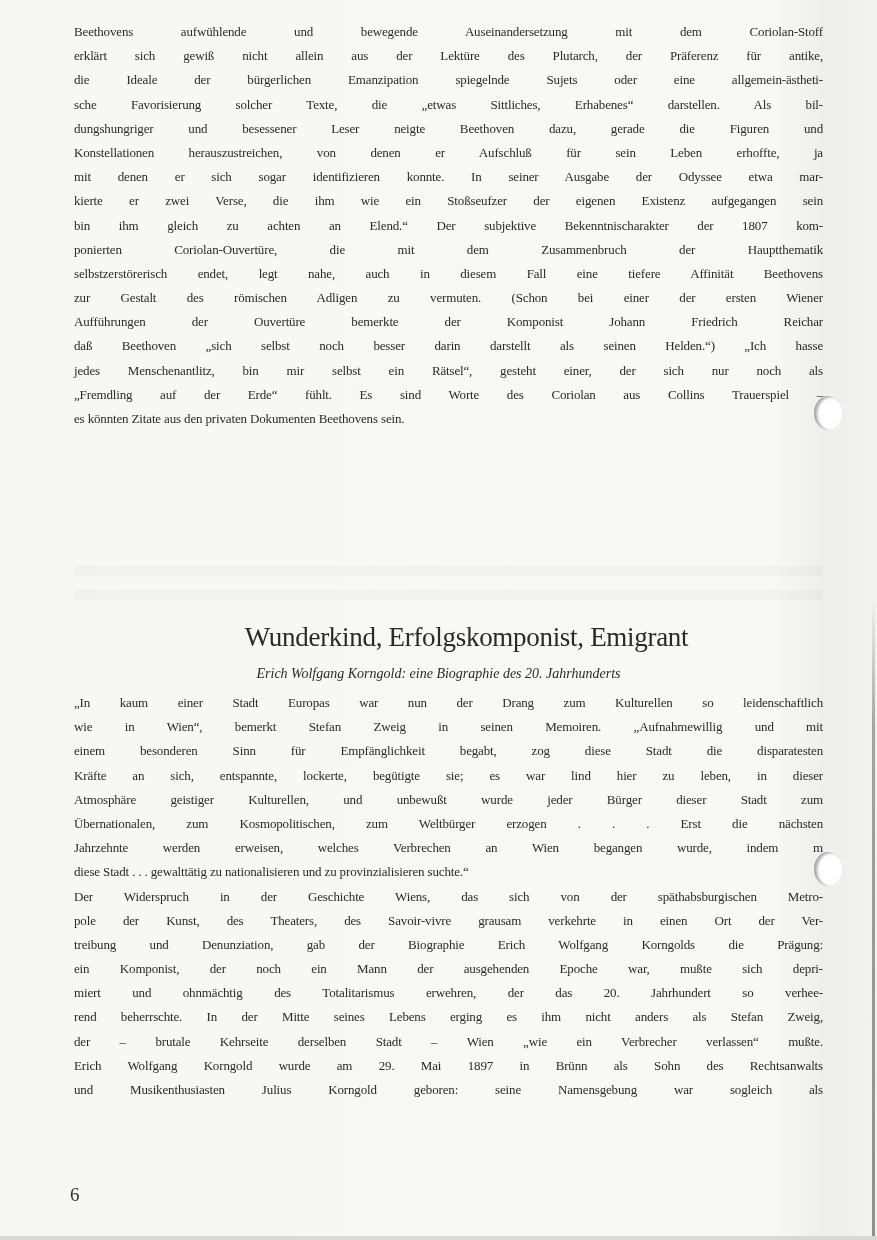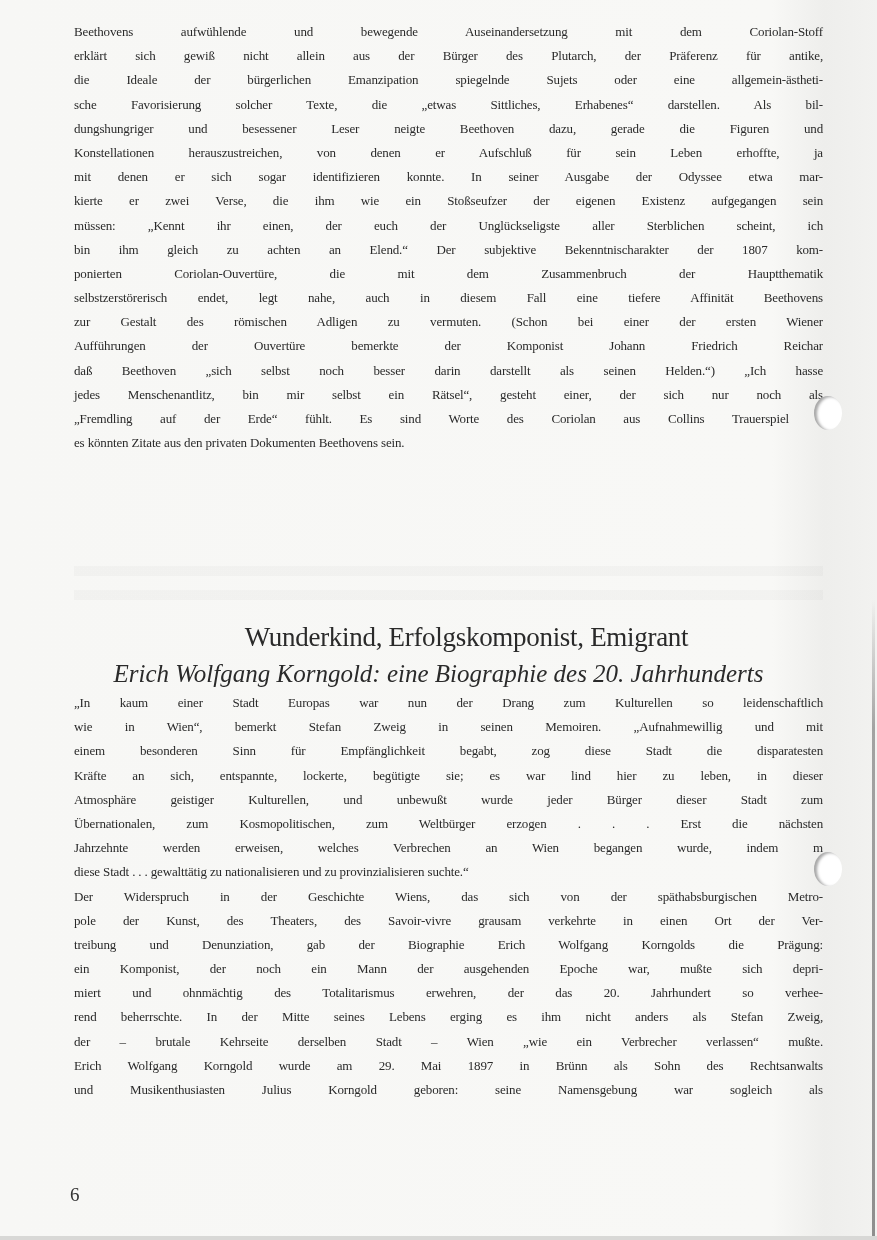--- a/index.html
+++ b/index.html
@@ -72,21 +72,21 @@
       font-size: 27px;
       line-height: 32px;
       color: #2a2a2a;
       letter-spacing: -0.3px;
     }
     .section-subtitle {
       position: absolute;
       left: 0; width: 877px;
       top: 662px;
       text-align: center;
-      font-size: 25px;
+      font-size: 14px;
       line-height: 24px;
       font-style: italic;
       color: #2a2a2a;
     }
     .page-number {
       position: absolute;
       left: 70px;
       top: 1183px;
       font-size: 19px;
       line-height: 24px;
@@ -101,28 +101,27 @@
   </style>
 </head>
 <body>
 
 <div class="page">
 
   <div class="ghost"></div>
 
   <div class="text-block block-1">
     <span class="line">Beethovens aufwühlende und bewegende Auseinandersetzung mit dem Coriolan-Stoff</span>
-    <span class="line">erklärt sich gewiß nicht allein aus der Bürger des Plutarch, der Präferenz für antike,</span>
+    <span class="line">erklärt sich gewiß nicht allein aus der Lektüre des Plutarch, der Präferenz für antike,</span>
     <span class="line">die Ideale der bürgerlichen Emanzipation spiegelnde Sujets oder eine allgemein-ästheti-</span>
     <span class="line">sche Favorisierung solcher Texte, die „etwas Sittliches, Erhabenes“ darstellen. Als bil-</span>
     <span class="line">dungshungriger und besessener Leser neigte Beethoven dazu, gerade die Figuren und</span>
     <span class="line">Konstellationen herauszustreichen, von denen er Aufschluß für sein Leben erhoffte, ja</span>
     <span class="line">mit denen er sich sogar identifizieren konnte. In seiner Ausgabe der Odyssee etwa mar-</span>
     <span class="line">kierte er zwei Verse, die ihm wie ein Stoßseufzer der eigenen Existenz aufgegangen sein</span>
-    <span class="line">müssen: „Kennt ihr einen, der euch der Unglückseligste aller Sterblichen scheint, ich</span>
     <span class="line">bin ihm gleich zu achten an Elend.“ Der subjektive Bekenntnischarakter der 1807 kom-</span>
     <span class="line">ponierten Coriolan-Ouvertüre, die mit dem Zusammenbruch der Hauptthematik</span>
     <span class="line">selbstzerstörerisch endet, legt nahe, auch in diesem Fall eine tiefere Affinität Beethovens</span>
     <span class="line">zur Gestalt des römischen Adligen zu vermuten. (Schon bei einer der ersten Wiener</span>
     <span class="line">Aufführungen der Ouvertüre bemerkte der Komponist Johann Friedrich Reichar</span>
     <span class="line">daß Beethoven „sich selbst noch besser darin darstellt als seinen Helden.“) „Ich hasse</span>
     <span class="line">jedes Menschenantlitz, bin mir selbst ein Rätsel“, gesteht einer, der sich nur noch als</span>
     <span class="line">„Fremdling auf der Erde“ fühlt. Es sind Worte des Coriolan aus Collins Trauerspiel –</span>
     <span class="line last">es könnten Zitate aus den privaten Dokumenten Beethovens sein.</span>
   </div>

